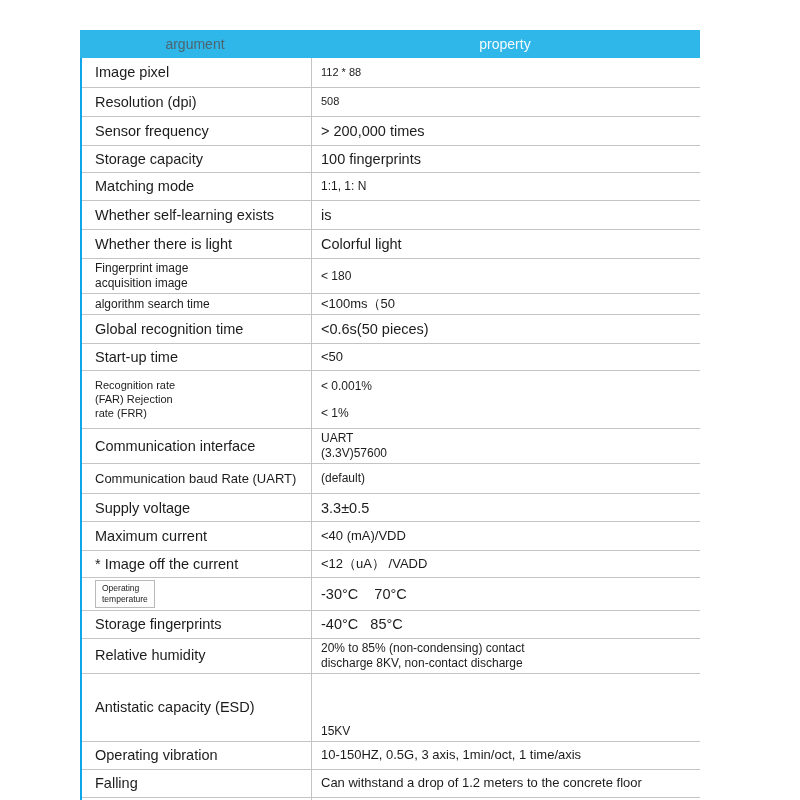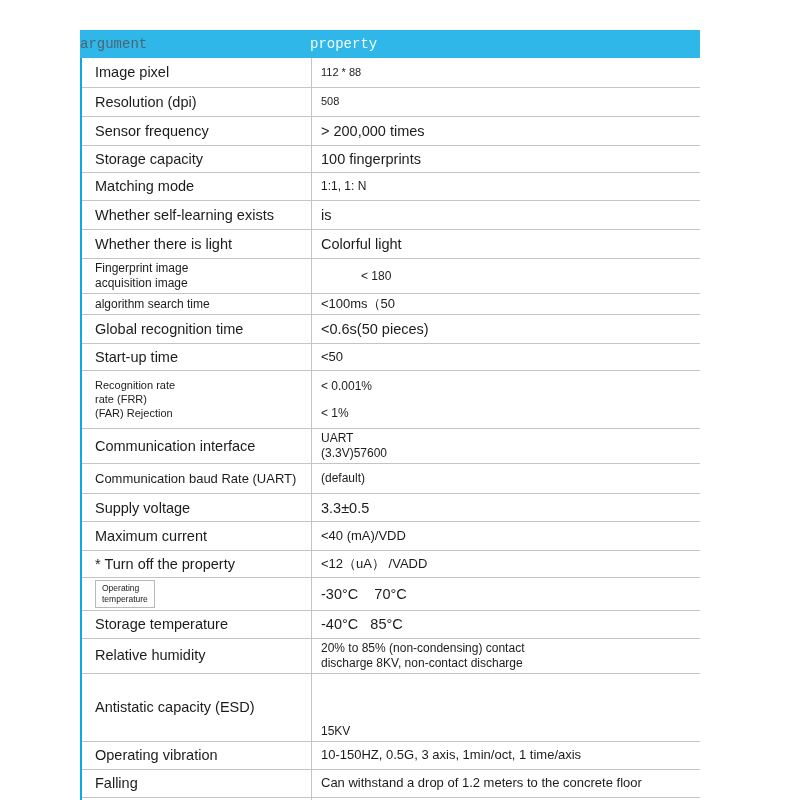--- a/index.html
+++ b/index.html
@@ -18,21 +18,21 @@
     top: 30px;
     width: 620px;
   }
   .thead {
     display: flex;
     height: 28px;
     align-items: center;
   }
   .th {
     font-size: 14px;
-    font-family: Liberation Mono, monospace;
+    text-align: center;
   }
   .th-arg { width: 230px; }
   .th-prop { flex: 1; }
   .tbody {
     border-left: 2px solid #0ea5e9;
   }
   .row {
     display: flex;
     border-bottom: 1px solid #c4c4c4;
     box-sizing: border-box;
@@ -130,21 +130,21 @@
         </div>
       </div>
       <div class="row" style="min-height: 29px; justify-content: center;">
         <div class="cell label fs-normal">
           <div class="line">Whether there is light</div>
         </div>
         <div class="cell value fs-normal">
           <div class="line">Colorful light</div>
         </div>
       </div>
-      <div class="row" style="min-height: 35px; gap: 40px;">
+      <div class="row" style="min-height: 35px;">
         <div class="cell label fs-small">
           <div class="line">Fingerprint image</div>
           <div class="line">acquisition image</div>
         </div>
         <div class="cell value fs-small">
           <div class="line">&lt; 180</div>
         </div>
       </div>
       <div class="row" style="min-height: 21px;">
         <div class="cell label fs-small">
@@ -166,22 +166,22 @@
         <div class="cell label fs-normal">
           <div class="line">Start-up time</div>
         </div>
         <div class="cell value fs-medium">
           <div class="line">&lt;50</div>
         </div>
       </div>
       <div class="row" style="min-height: 58px;">
         <div class="cell label fs-xsmall">
           <div class="line">Recognition rate</div>
+          <div class="line">(FAR) Rejection</div>
           <div class="line">rate (FRR)</div>
-          <div class="line">(FAR) Rejection</div>
         </div>
         <div class="cell value fs-small">
           <div class="line">&lt; 0.001%</div>
           <div class="line"></div>
           <div class="line">&lt; 1%</div>
         </div>
       </div>
       <div class="row" style="min-height: 28px;">
         <div class="cell label fs-normal">
           <div class="line">Communication interface</div>
@@ -210,40 +210,40 @@
       <div class="row" style="min-height: 29px;">
         <div class="cell label fs-normal">
           <div class="line">Maximum current</div>
         </div>
         <div class="cell value fs-medium">
           <div class="line">&lt;40 (mA)/VDD</div>
         </div>
       </div>
       <div class="row" style="min-height: 27px;">
         <div class="cell label fs-normal">
-          <div class="line">* Turn off the property</div>
+          <div class="line">* Image off the current</div>
         </div>
         <div class="cell value fs-medium">
           <div class="line">&lt;12（uA） /VADD</div>
         </div>
       </div>
       <div class="row" style="min-height: 29px;">
         <div class="cell label fs-tiny">
           <div class="boxed">
             <div class="line">Operating</div>
             <div class="line">temperature</div>
           </div>
         </div>
         <div class="cell value fs-normal">
           <div class="line">-30°C    70°C</div>
         </div>
       </div>
       <div class="row" style="min-height: 28px;">
         <div class="cell label fs-normal">
-          <div class="line">Storage temperature</div>
+          <div class="line">Storage fingerprints</div>
         </div>
         <div class="cell value fs-normal">
           <div class="line">-40°C   85°C</div>
         </div>
       </div>
       <div class="row" style="min-height: 32px;">
         <div class="cell label fs-normal">
           <div class="line">Relative humidity</div>
         </div>
         <div class="cell value fs-small">

